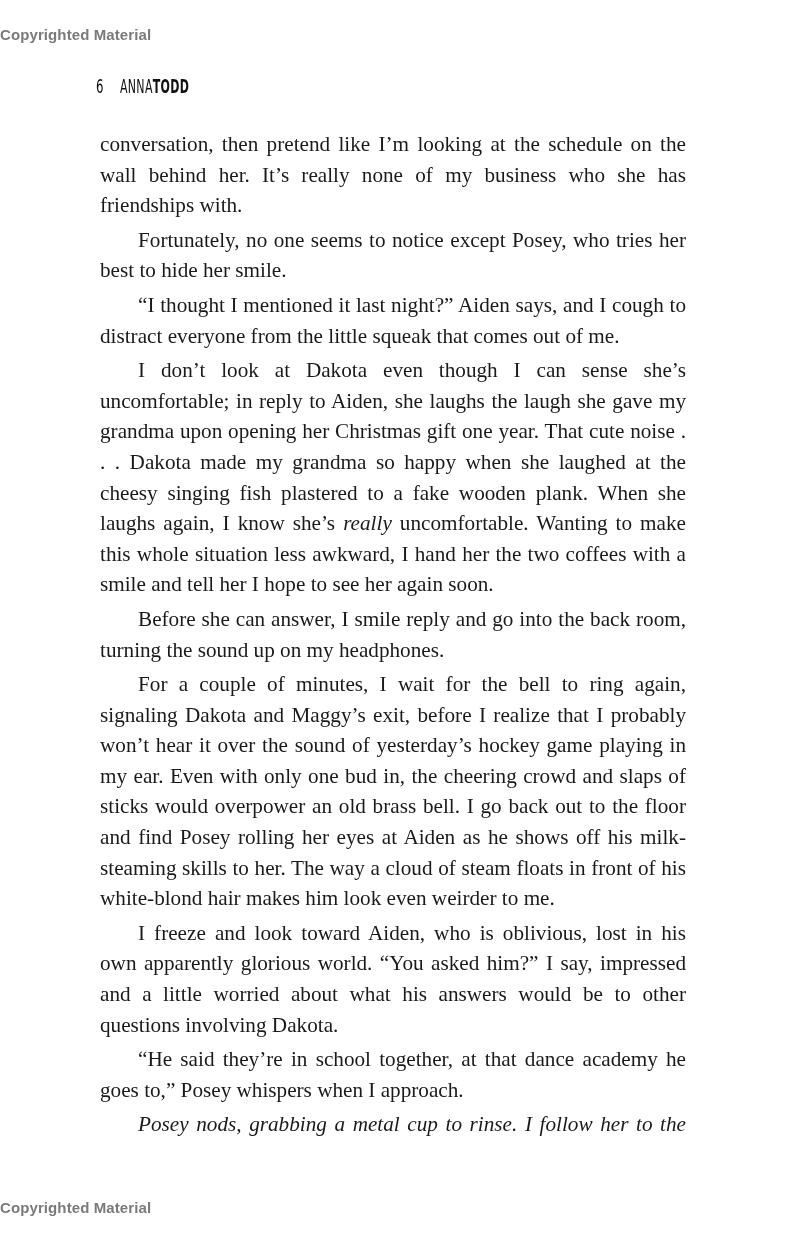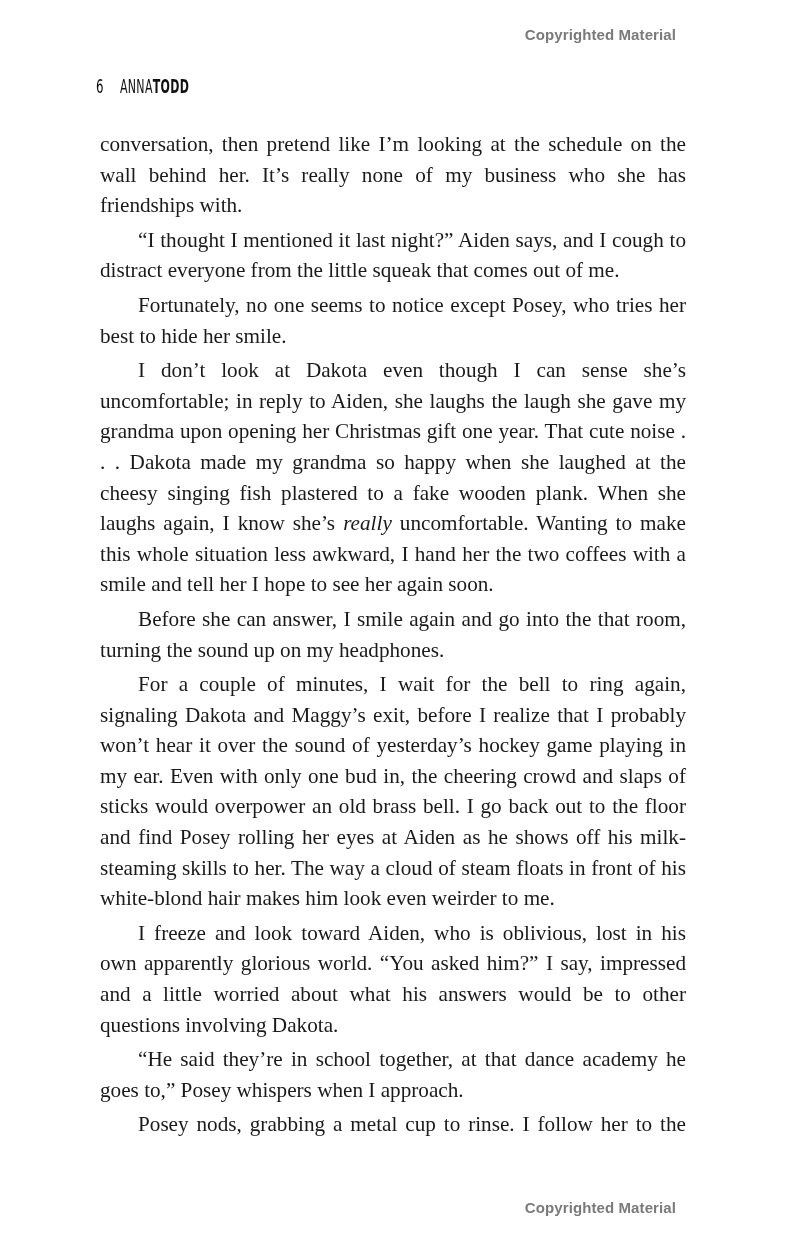--- a/index.html
+++ b/index.html
@@ -11,21 +11,21 @@
     width: 800px;
     height: 1244px;
     position: relative;
     overflow: hidden;
     color: #1a1a1a;
   }
   .watermark {
     position: absolute;
     left: 0;
     width: 676px;
-    text-align: right;
+    text-align: left;
     font-family: "Liberation Sans", sans-serif;
     font-weight: bold;
     font-size: 15px;
     color: #7a7a7a;
     letter-spacing: 0.1px;
   }
   .watermark.top { top: 26px; }
   .watermark.bottom { top: 1199px; }
 
   .running-head {
@@ -70,38 +70,39 @@
     margin: 4px;
     text-align: justify;
     text-indent: 38px;
     hyphens: manual;
   }
   .text-body p.noindent {
     text-indent: 0;
   }
   .text-body p.last-line-justify {
     text-align-last: justify;
+    font-style: italic;
   }
   em { }
 </style>
 </head>
 <body>
 
 <div class="watermark top">Copyrighted Material</div>
 
 <div class="running-head">
   <span class="folio">6</span>
   <span class="author"><span class="first">ANNA</span><span class="last">TODD</span></span>
 </div>
 
 <div class="text-body">
   <p class="noindent">conversation, then pretend like I’m looking at the schedule on the wall behind her. It’s really none of my business who she has friendships with.</p>
+  <p>Fortunately, no one seems to notice except Posey, who tries her best to hide her smile.</p>
   <p>“I thought I mentioned it last night?” Aiden says, and I cough to distract everyone from the little squeak that comes out of me.</p>
-  <p>Fortunately, no one seems to notice except Posey, who tries her best to hide her smile.</p>
   <p><span>I don’t look at Dakota even though I can sense she’s uncomfortable; in reply to Aiden, she laughs the laugh she gave my grandma upon opening her Christmas gift one year. That cute noise . . . Dakota made my grandma so happy when she laughed at the cheesy singing fish plastered to a fake wooden plank. When she laughs again, I know she’s </span><em>really</em><span> uncomfortable. Wanting to make this whole situation less awkward, I hand her the two coffees with a smile and tell her I hope to see her again soon.</span></p>
-  <p>Before she can answer, I smile again and go into the that room, turning the sound up on my headphones.</p>
+  <p>Before she can answer, I smile reply and go into the back room, turning the sound up on my headphones.</p>
   <p>For a couple of minutes, I wait for the bell to ring again, signaling Dakota and Maggy’s exit, before I realize that I probably won’t hear it over the sound of yesterday’s hockey game playing in my ear. Even with only one bud in, the cheering crowd and slaps of sticks would overpower an old brass bell. I go back out to the floor and find Posey rolling her eyes at Aiden as he shows off his milk-steaming skills to her. The way a cloud of steam floats in front of his white-blond hair makes him look even weirder to me.</p>
   <p>I freeze and look toward Aiden, who is oblivious, lost in his own apparently glorious world. “You asked him?” I say, impressed and a little worried about what his answers would be to other questions involving Dakota.</p>
   <p>“He said they’re in school together, at that dance academy he goes to,” Posey whispers when I approach.</p>
   <p class="last-line-justify">Posey nods, grabbing a metal cup to rinse. I follow her to the</p>
 </div>
 
 <div class="watermark bottom">Copyrighted Material</div>
 
 </body></html>

